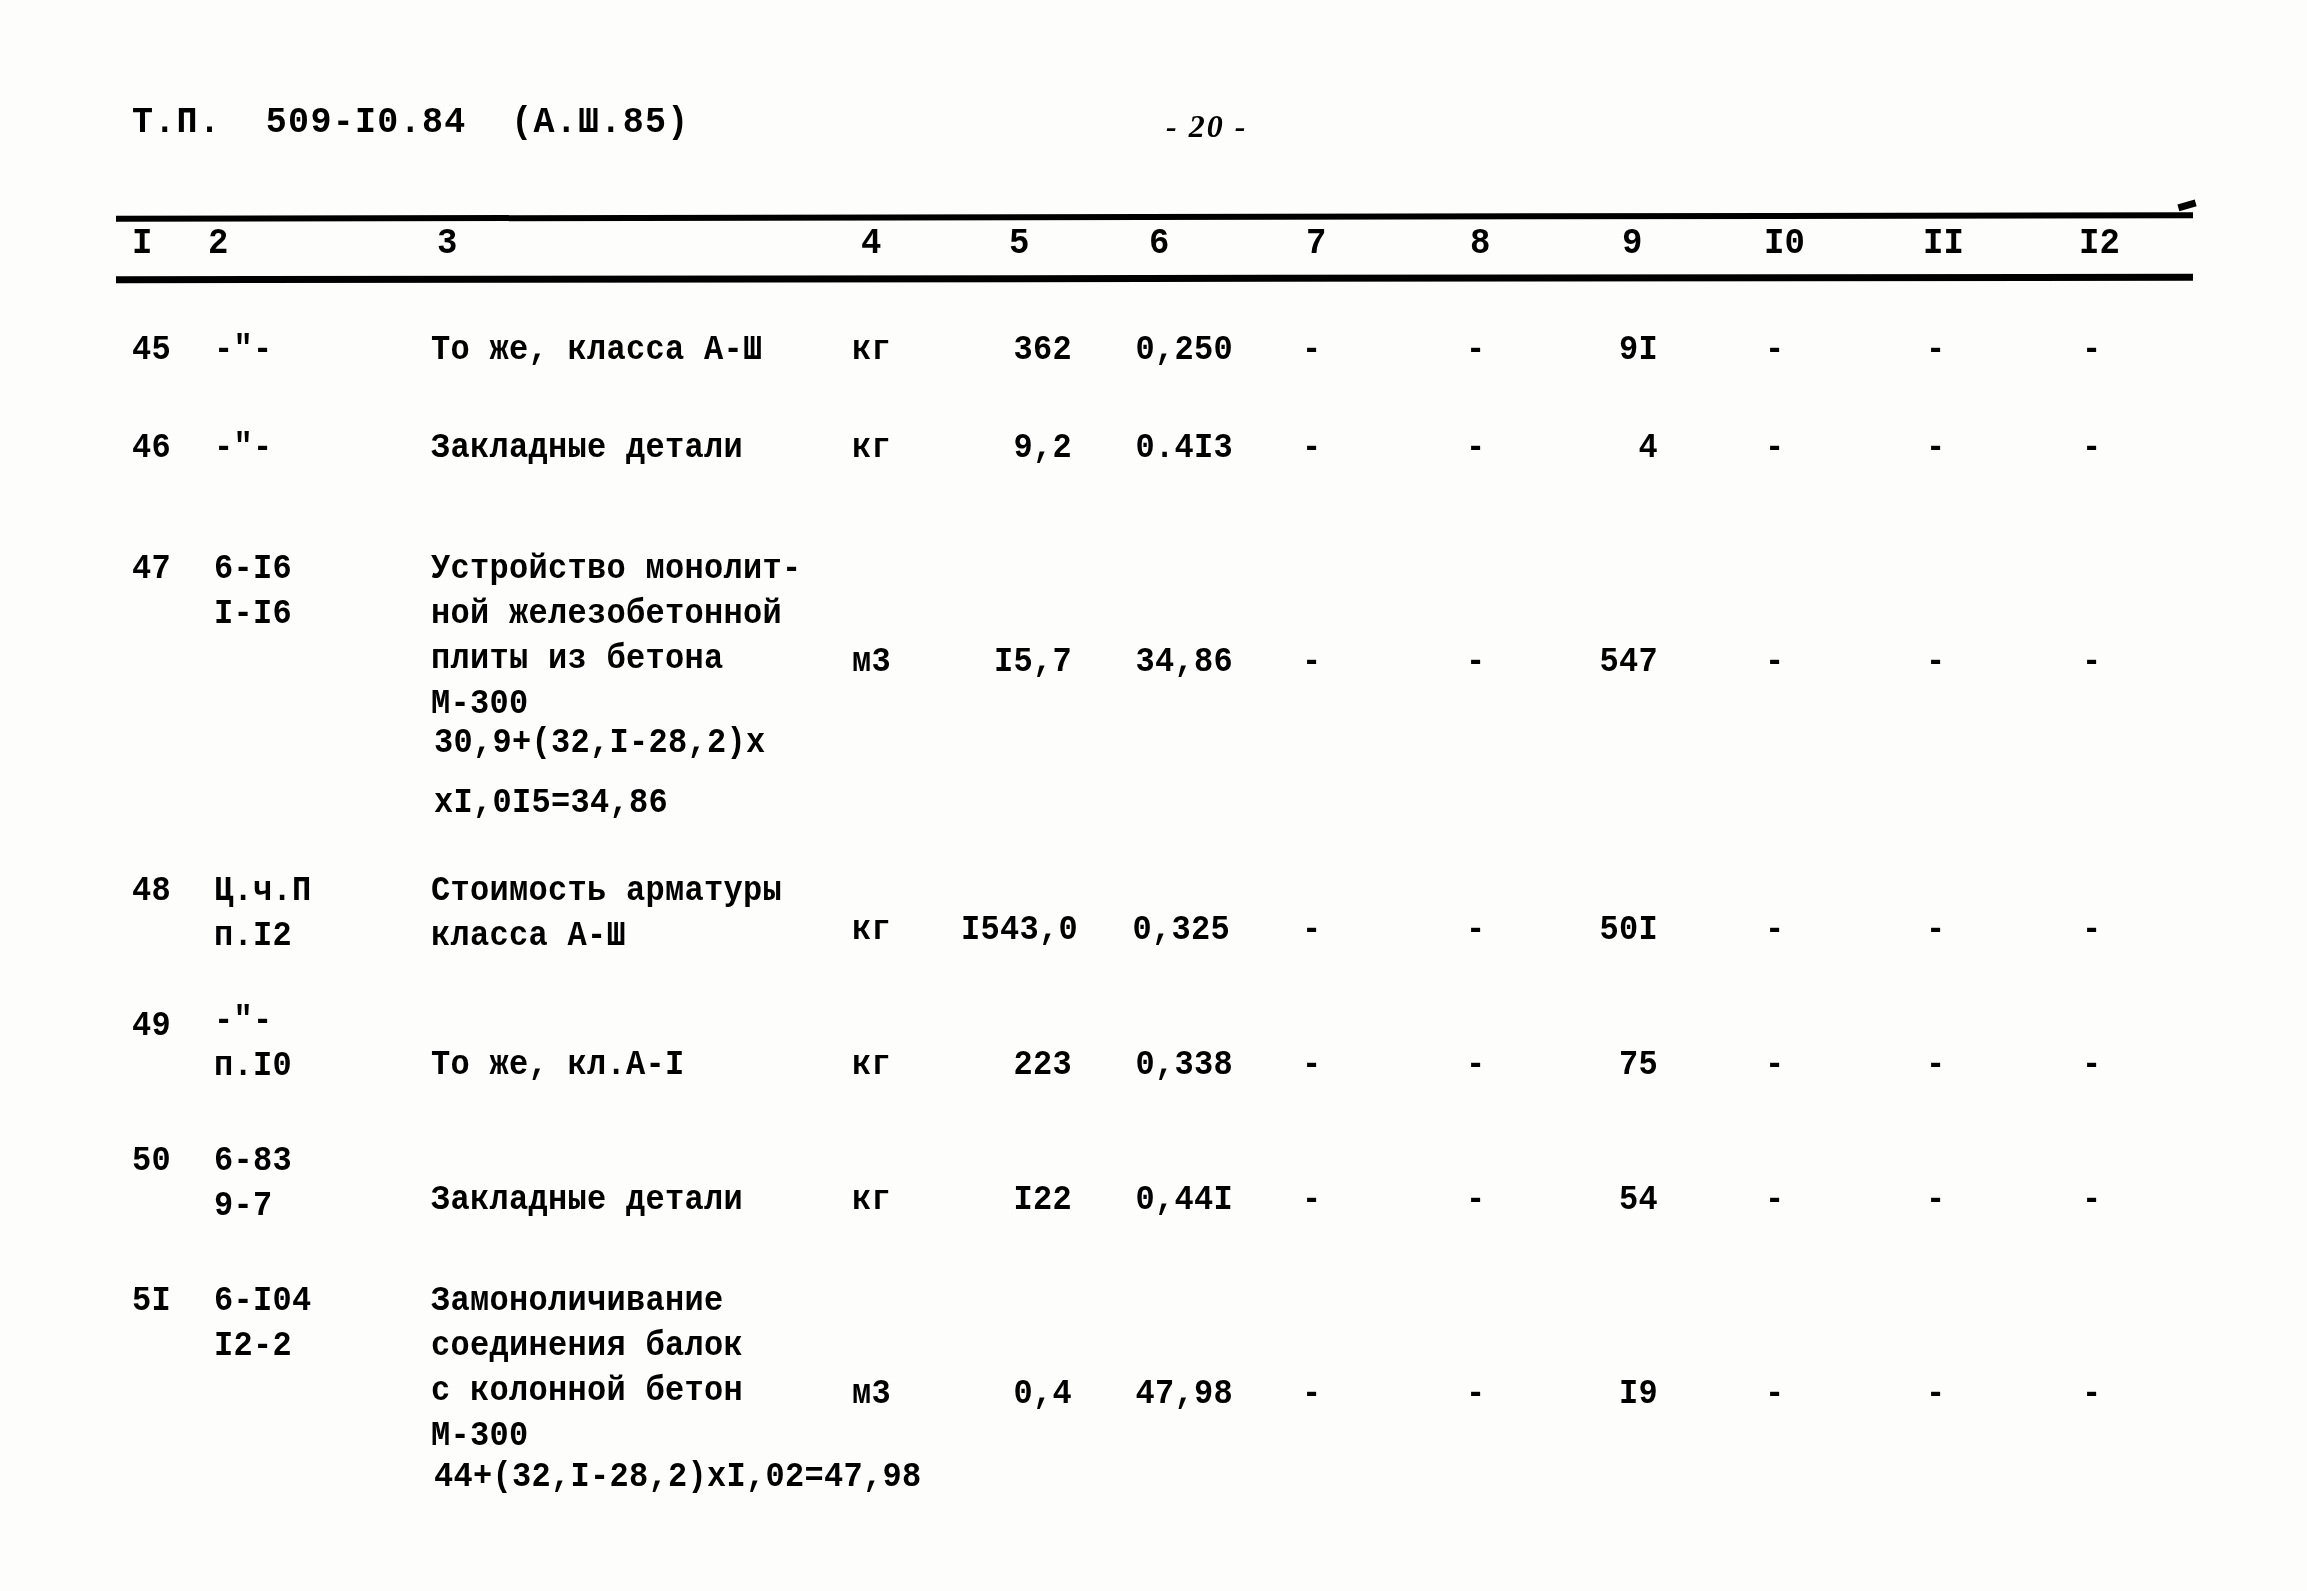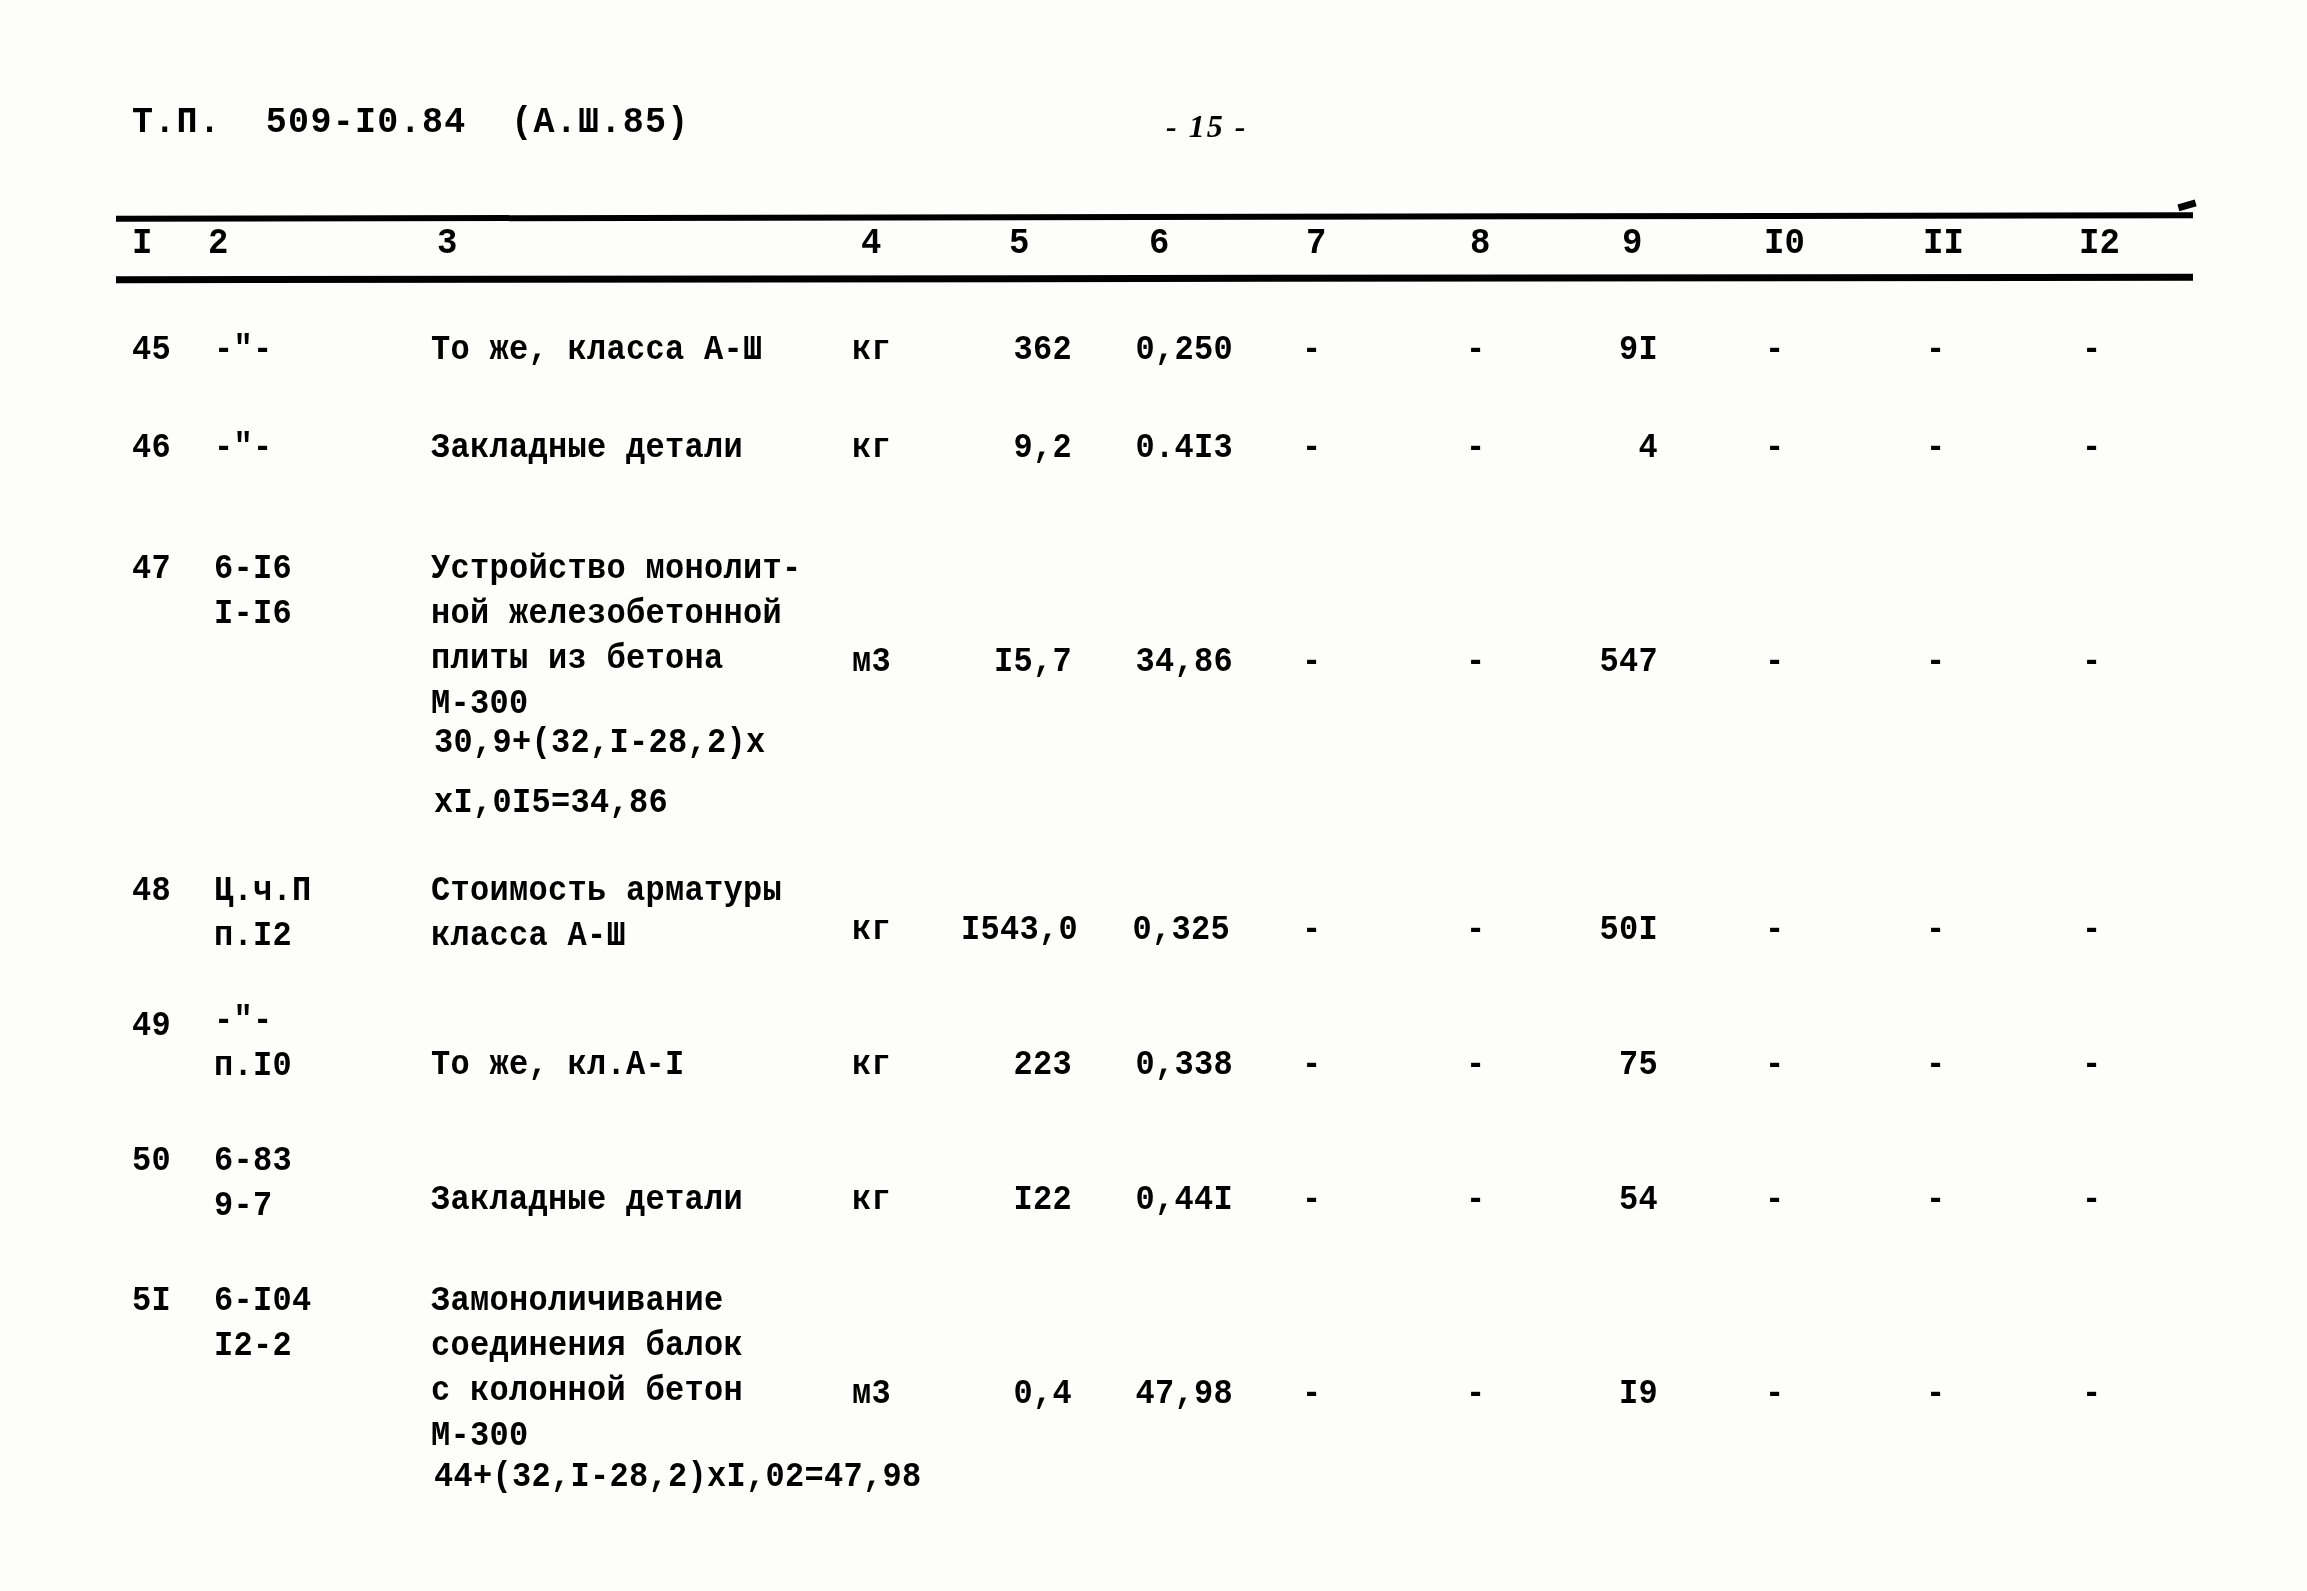--- a/index.html
+++ b/index.html
@@ -106,21 +106,21 @@
     transform-origin: left top;
   }
 </style>
 </head>
 <body>
 
 <div id="page">
 
   <div class="doc-header">Т.П.  509-I0.84  (А.Ш.85)</div>
 
-  <div class="page-number">- 15 -</div>
+  <div class="page-number">- 20 -</div>
 
   <div class="rule rule-top"></div>
   <div class="rule-tick"></div>
   <div class="rule rule-bottom"></div>
 
   <div class="colhead" style="left:132px">I</div>
   <div class="colhead" style="left:208px">2</div>
   <div class="colhead" style="left:437px">3</div>
   <div class="colhead" style="left:861px">4</div>
   <div class="colhead" style="left:1009px">5</div>

